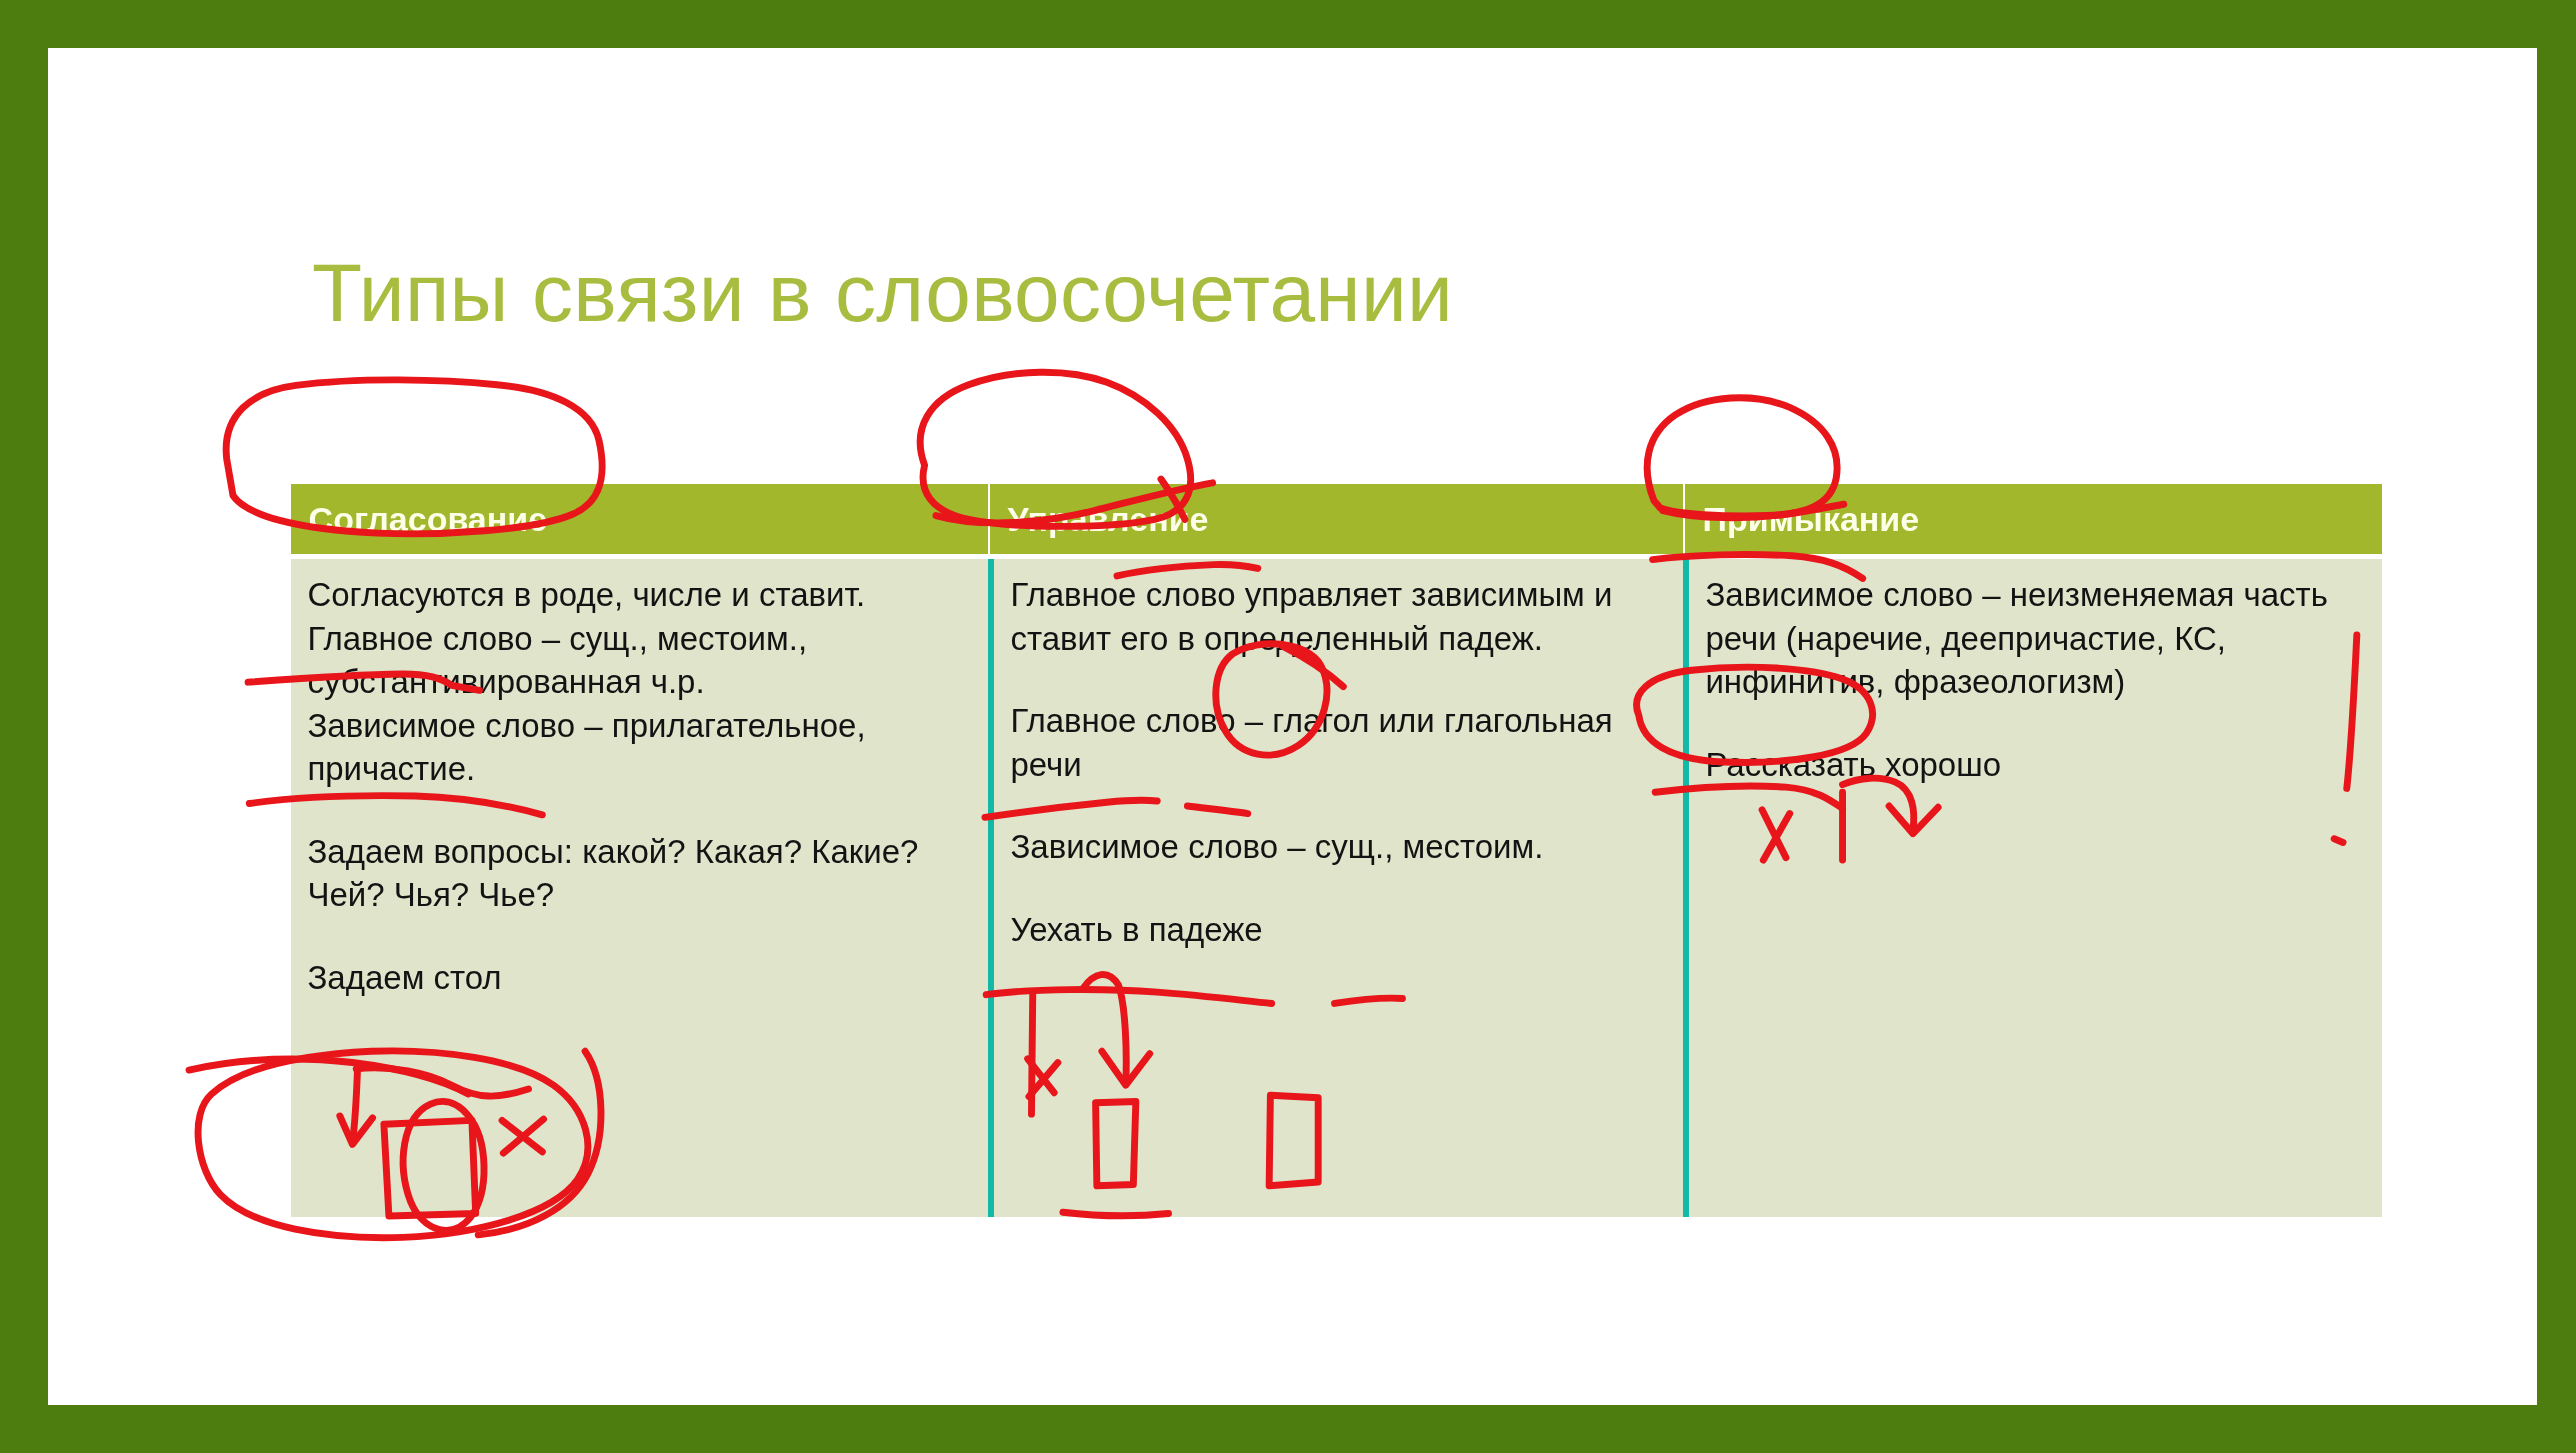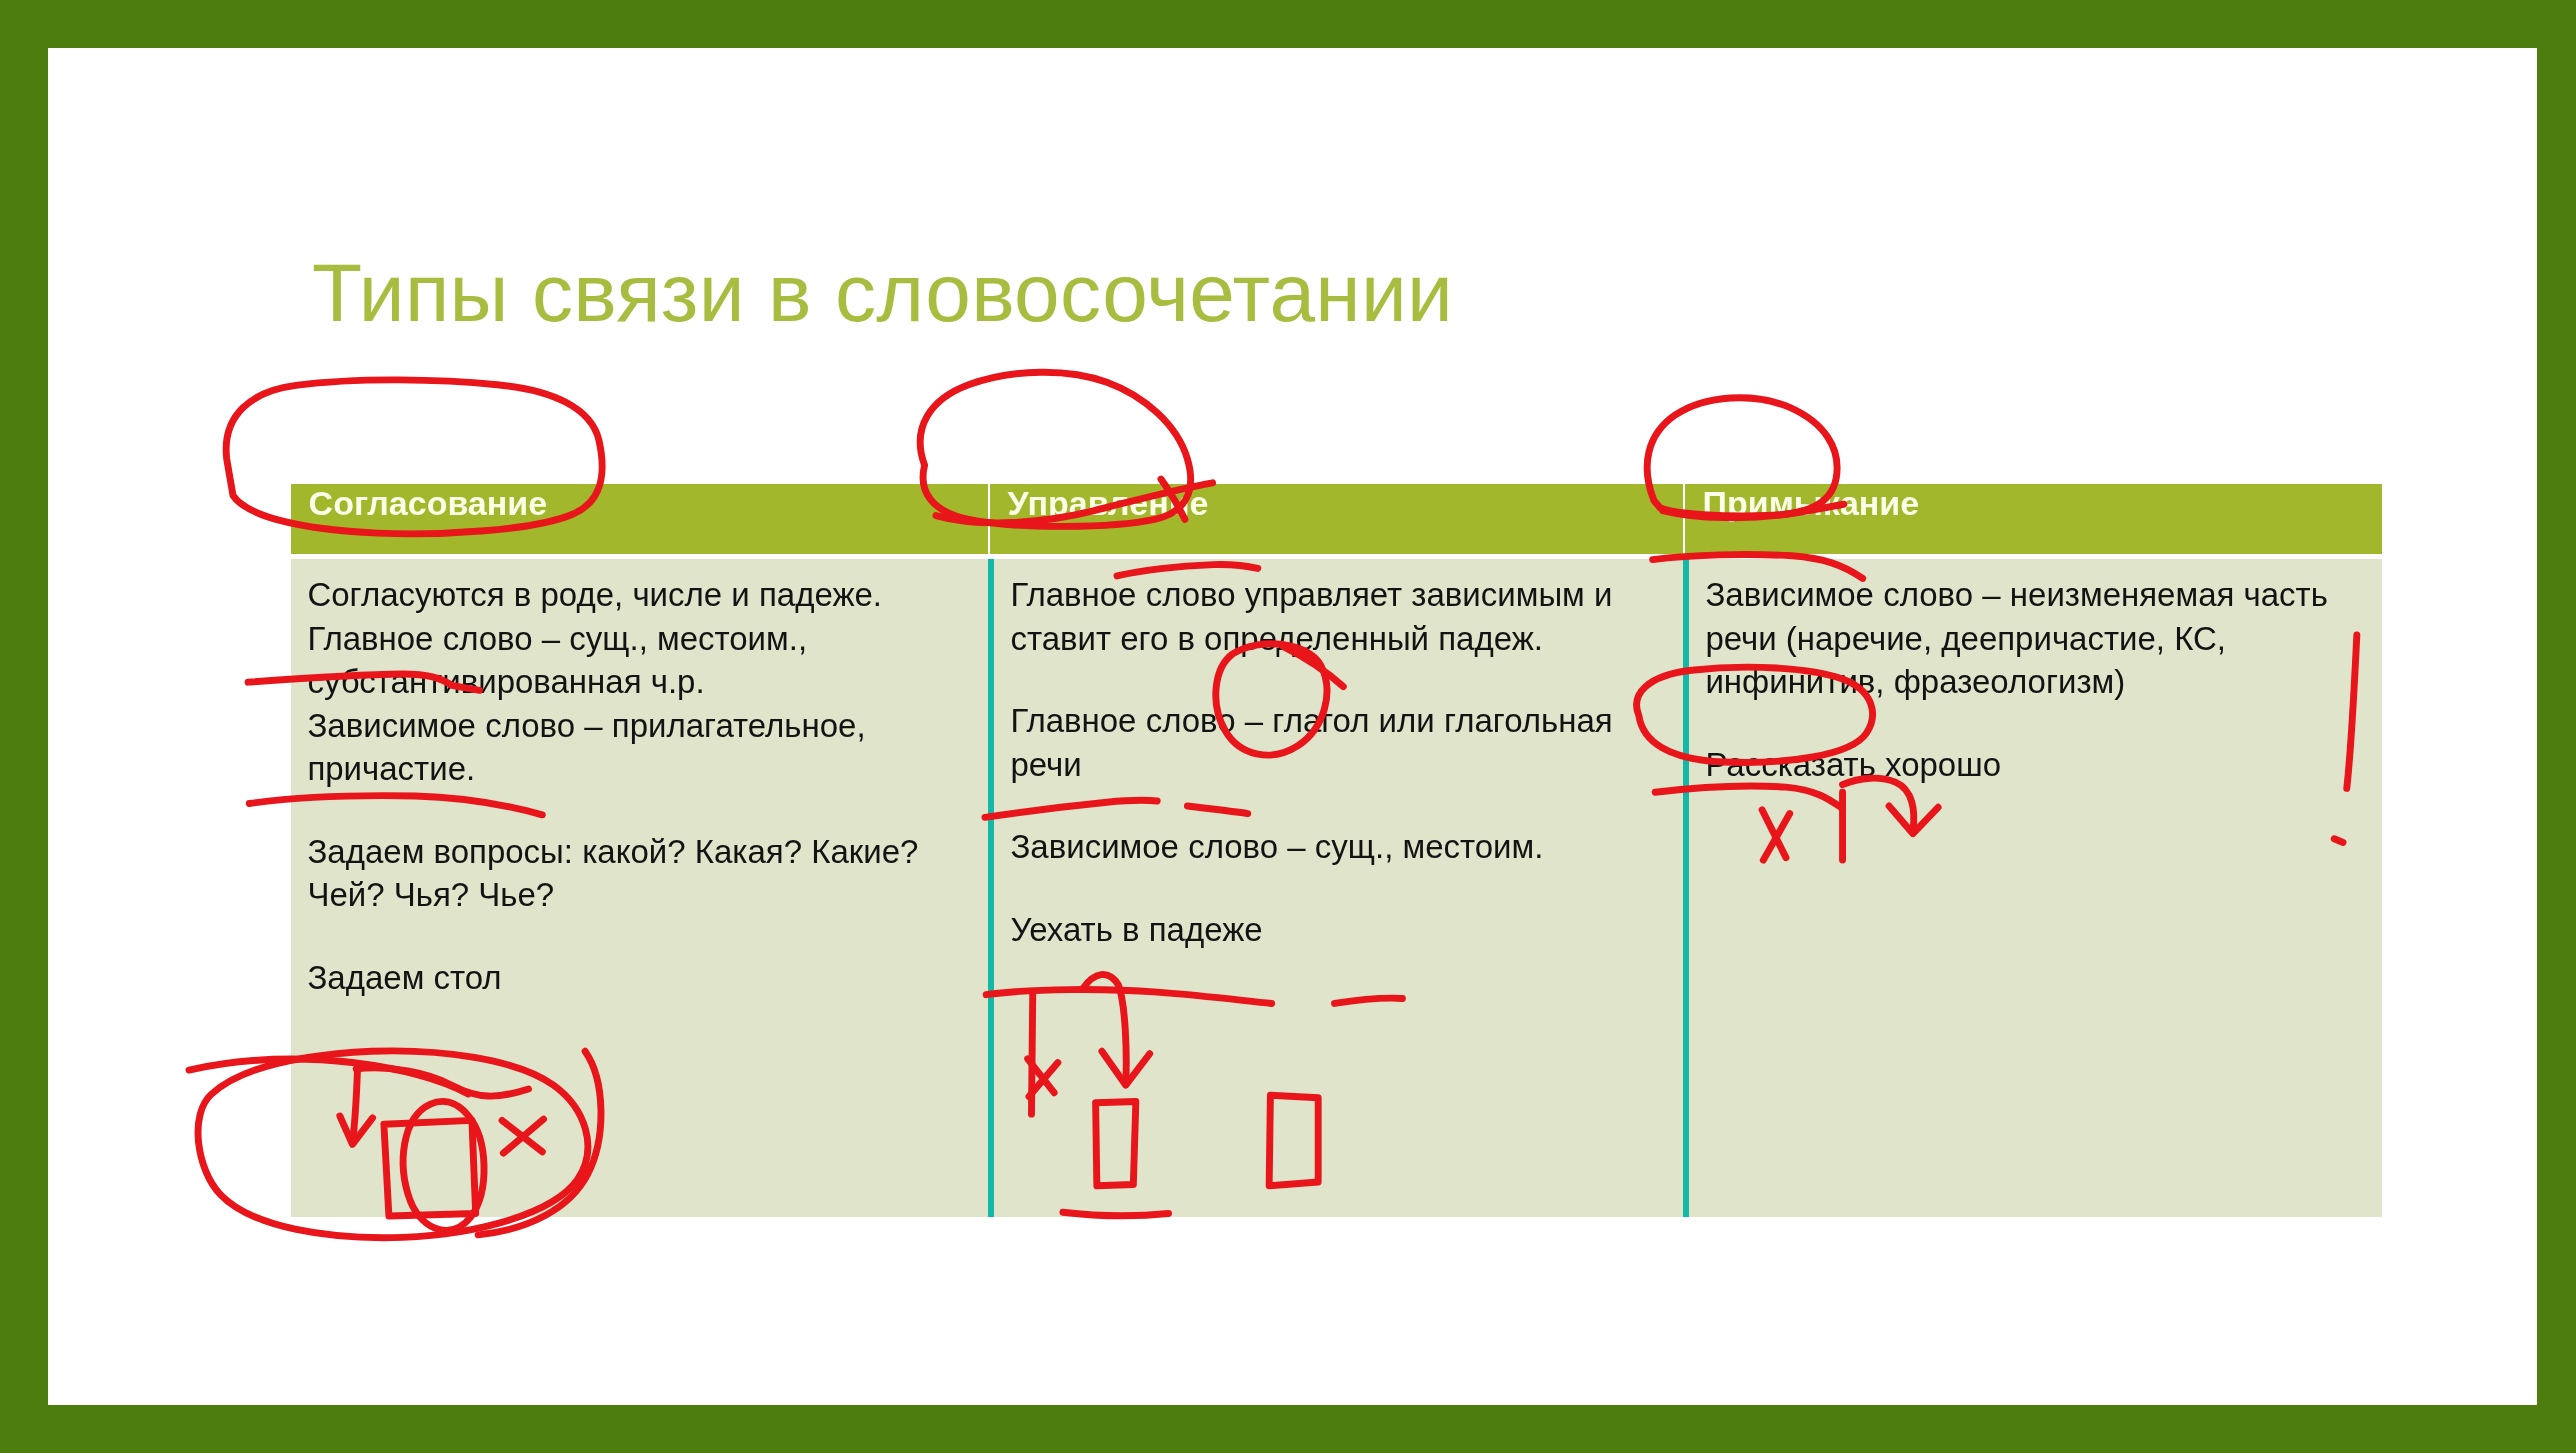--- a/index.html
+++ b/index.html
@@ -54,20 +54,21 @@
   .col-2 { left: 1392px; width: 699px; }
 
   .hdr {
     position: absolute;
     left: 0; top: 0; right: 0;
     height: 70px;
     background: #a2b72b;
     box-sizing: border-box;
     border-left: 2.5px solid #ffffff;
     display: flex;
+    align-items: center;
   }
   .col-0 .hdr { border-left: none; }
   .hdr-label {
     font-size: 34px;
     font-weight: bold;
     color: #fdfee8;
     padding-left: 17.6px;
     white-space: nowrap;
   }
   .body-cell {
@@ -108,21 +109,21 @@
 
     <div id="slide-title">Типы связи в словосочетании</div>
 
     <div id="table">
 
       <div class="col col-0">
         <div class="hdr">
           <span class="hdr-label">Согласование</span>
         </div>
         <div class="body-cell">
-          <p>Согласуются в роде, числе и падеже.</p>
+          <p>Согласуются в роде, числе и ставит.</p>
           <p>Главное слово – сущ., местоим., субстантивированная ч.р.</p>
           <p>Зависимое слово – прилагательное, причастие.</p>
           <p class="spacer"></p>
           <p>Задаем вопросы: какой? Какая? Какие? Чей? Чья? Чье?</p>
           <p class="spacer"></p>
           <p>Задаем стол</p>
         </div>
       </div>
 
       <div class="col col-1">

